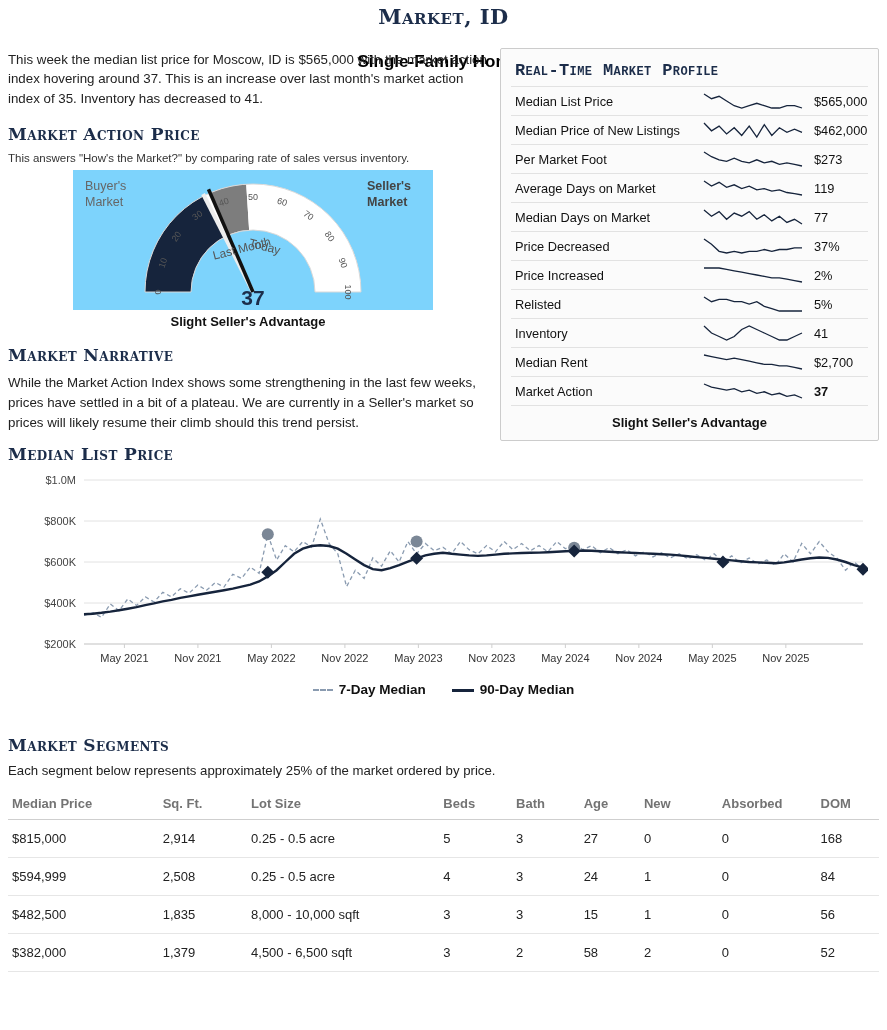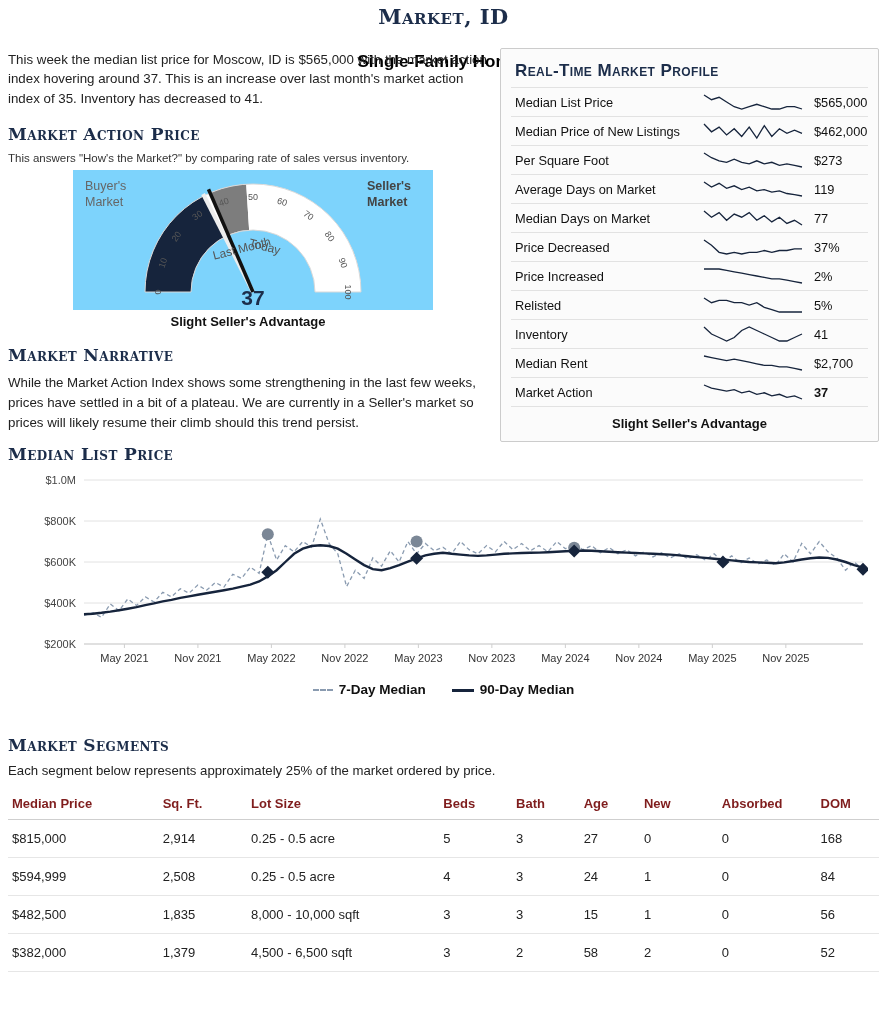--- a/index.html
+++ b/index.html
@@ -108,21 +108,21 @@
     position: absolute;
     right: 8px;
     top: 48px;
     width: 379px;
     border: 1px solid #ccc;
     background: #fbfbfb;
     border-radius: 2px;
     padding: 8px 10px 10px 10px;
   }
   .profile h3 {
-    font-family: Liberation Sans, sans-serif;
+    font-family: Liberation Mono, monospace;
     font-variant: small-caps;
     font-weight: bold;
     font-size: 17px;
     color: #1c2d4a;
     margin: 4px 0 6px 4px;
     letter-spacing: 0.4px;
   }
   .prow {
     display: flex;
     align-items: center;
@@ -184,21 +184,21 @@
   table.seg {
     width: 100%;
     border-collapse: collapse;
     font-size: 13px;
   }
   table.seg th {
     text-align: left;
     font-weight: bold;
     padding: 8px 4px;
     border-bottom: 1px solid #cfcfcf;
-    color: #7f1d1d;
+    color: #737373;
   }
   table.seg td {
     text-align: left;
     padding: 11px 4px;
     border-bottom: 1px solid #e6e6e6;
     color: #222;
   }
   .c0 { width: 145px; }
   .c1 { width: 85px; }
   .c2 { width: 185px; }
@@ -274,21 +274,21 @@
           <div class="pval">$565,000</div>
         </div>
         <div class="prow">
           <div class="pname">Median Price of New Listings</div>
           <div class="pspark"><svg width="100" height="22" viewBox="0 0 100 22">
               <path d="M1.0,4.0 L8.5,11.8 L16.1,7.1 L23.6,14.9 L31.2,8.7 L38.7,16.4 L46.2,7.1 L53.8,18.0 L61.3,5.6 L68.8,16.4 L76.4,8.7 L83.9,13.3 L91.5,10.2 L99.0,13.3" fill="none" stroke="#16243c" stroke-width="1.3"></path>
             </svg></div>
           <div class="pval">$462,000</div>
         </div>
         <div class="prow">
-          <div class="pname">Per Square Foot</div>
+          <div class="pname">Per Market Foot</div>
           <div class="pspark"><svg width="100" height="22" viewBox="0 0 100 22">
               <path d="M1.0,4.0 L8.5,8.7 L16.1,11.8 L23.6,13.3 L31.2,10.2 L38.7,13.3 L46.2,14.9 L53.8,11.8 L61.3,14.9 L68.8,13.3 L76.4,16.4 L83.9,14.9 L91.5,16.4 L99.0,18.0" fill="none" stroke="#16243c" stroke-width="1.3"></path>
             </svg></div>
           <div class="pval">$273</div>
         </div>
         <div class="prow">
           <div class="pname">Average Days on Market</div>
           <div class="pspark"><svg width="100" height="22" viewBox="0 0 100 22">
               <path d="M1.0,4.0 L8.5,9.1 L16.1,5.3 L23.6,10.4 L31.2,7.8 L38.7,11.6 L46.2,9.1 L53.8,12.9 L61.3,11.6 L68.8,14.2 L76.4,12.9 L83.9,15.5 L91.5,16.7 L99.0,18.0" fill="none" stroke="#16243c" stroke-width="1.3"></path>
             </svg></div>

